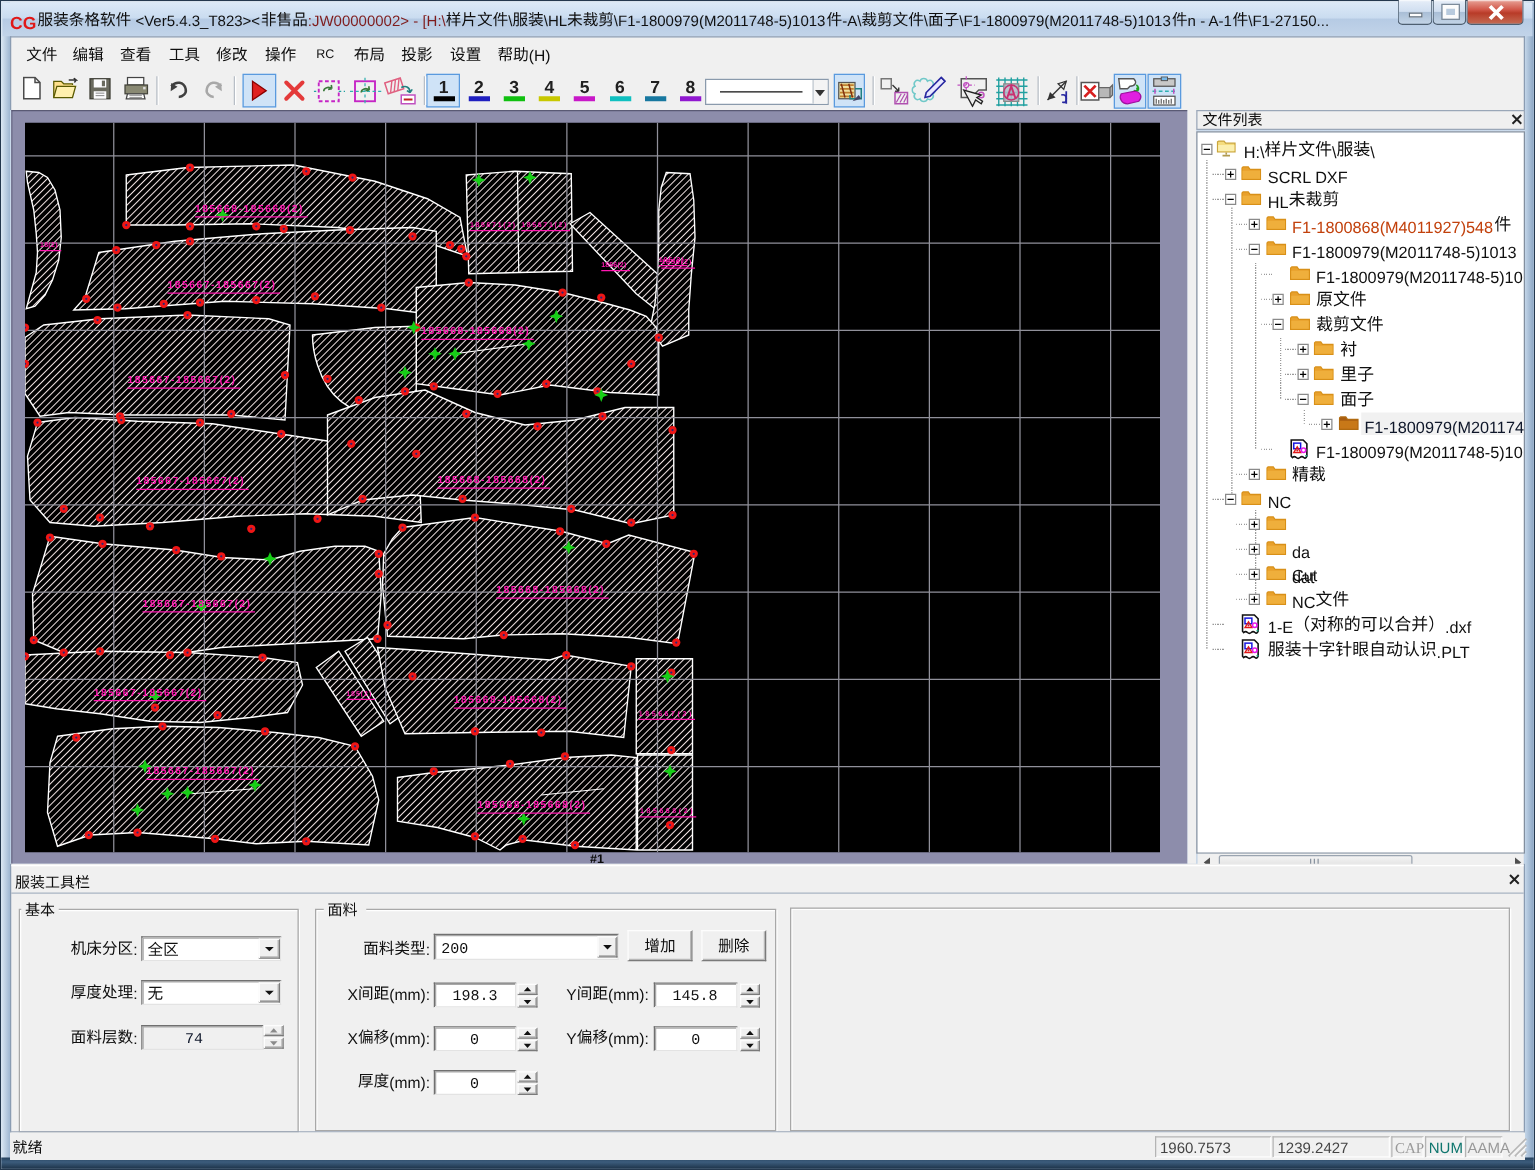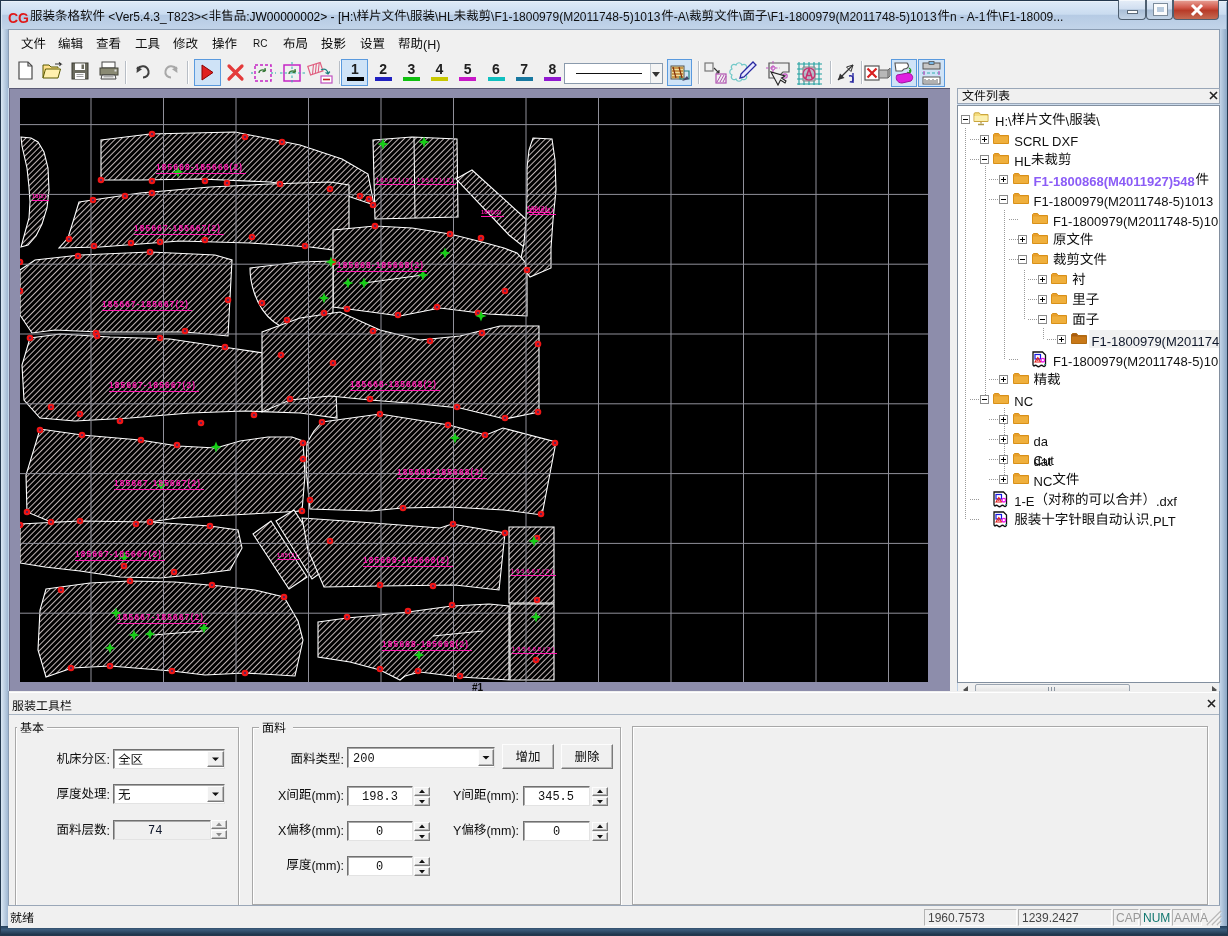--- a/index.html
+++ b/index.html
@@ -769,37 +769,37 @@
     <div class="abs" style="left:414px;top:857px;width:16px;height:9px;background:#f0f0f0;border:1px solid #7a7a7a;border-top-color:#fdfdfd;border-left-color:#fdfdfd;box-shadow:inset -1px -1px 0 #b8b8b8;"></div>
     <svg class="abs" style="left:414px;top:857px" width="16" height="9">
       <path d="M5 6 L8 2.6 L11 6 Z" fill="#111"></path>
     </svg>
     <div class="abs" style="left:414px;top:867px;width:16px;height:9px;background:#f0f0f0;border:1px solid #7a7a7a;border-top-color:#fdfdfd;border-left-color:#fdfdfd;box-shadow:inset -1px -1px 0 #b8b8b8;"></div>
     <svg class="abs" style="left:414px;top:867px" width="16" height="9">
       <path d="M5 3 L8 6.4 L11 3 Z" fill="#111"></path>
     </svg>
 <span style="position:absolute;left:8.0px;top:9.8px;font-family:'Liberation Sans',sans-serif;font-size:14px;font-weight:bold;color:#e01818;white-space:pre;">CG</span>
     <span style="position:absolute;left:105.0px;top:10.4px;font-family:'Liberation Sans',sans-serif;font-size:12px;font-weight:normal;color:#101010;white-space:pre;"> &lt;Ver5.4.3_T823&gt;&lt;</span>
-    <span style="position:absolute;left:246.2px;top:10.4px;font-family:'Liberation Sans',sans-serif;font-size:12px;font-weight:normal;color:#000000;white-space:pre;">:JW00000002&gt; - [H:\</span>
+    <span style="position:absolute;left:246.2px;top:10.4px;font-family:'Liberation Sans',sans-serif;font-size:12px;font-weight:normal;color:#7f1d1d;white-space:pre;">:JW00000002&gt; - [H:\</span>
     <span style="position:absolute;left:406.6px;top:10.4px;font-family:'Liberation Sans',sans-serif;font-size:12px;font-weight:normal;color:#101010;white-space:pre;">\</span>
     <span style="position:absolute;left:435.0px;top:10.4px;font-family:'Liberation Sans',sans-serif;font-size:12px;font-weight:normal;color:#101010;white-space:pre;">\HL</span>
     <span style="position:absolute;left:491.1px;top:10.4px;font-family:'Liberation Sans',sans-serif;font-size:12px;font-weight:normal;color:#101010;white-space:pre;">\F1-1800979(M2011748-5)1013</span>
     <span style="position:absolute;left:673.8px;top:10.4px;font-family:'Liberation Sans',sans-serif;font-size:12px;font-weight:normal;color:#101010;white-space:pre;">-A\</span>
     <span style="position:absolute;left:739.1px;top:10.4px;font-family:'Liberation Sans',sans-serif;font-size:12px;font-weight:normal;color:#101010;white-space:pre;">\</span>
     <span style="position:absolute;left:767.4px;top:10.4px;font-family:'Liberation Sans',sans-serif;font-size:12px;font-weight:normal;color:#101010;white-space:pre;">\F1-1800979(M2011748-5)1013</span>
     <span style="position:absolute;left:950.1px;top:10.4px;font-family:'Liberation Sans',sans-serif;font-size:12px;font-weight:normal;color:#101010;white-space:pre;">n - A-1</span>
-    <span style="position:absolute;left:998.6px;top:10.4px;font-family:'Liberation Sans',sans-serif;font-size:12px;font-weight:normal;color:#101010;white-space:pre;">\F1-18009...</span>
+    <span style="position:absolute;left:998.6px;top:10.4px;font-family:'Liberation Sans',sans-serif;font-size:12px;font-weight:normal;color:#101010;white-space:pre;">\F1-27150...</span>
     <span style="position:absolute;left:253.0px;top:38.0px;font-family:'Liberation Sans',sans-serif;font-size:10px;font-weight:normal;color:#101010;white-space:pre;">RC</span>
     <span style="position:absolute;left:423.0px;top:38.0px;font-family:'Liberation Sans',sans-serif;font-size:12.5px;font-weight:normal;color:#101010;white-space:pre;">(H)</span>
     <span style="position:absolute;left:995.0px;top:113.6px;font-family:'Liberation Sans',sans-serif;font-size:13px;font-weight:normal;color:#101010;white-space:pre;">H:\</span>
     <span style="position:absolute;left:1065.6px;top:113.6px;font-family:'Liberation Sans',sans-serif;font-size:13px;font-weight:normal;color:#101010;white-space:pre;">\</span>
     <span style="position:absolute;left:1096.2px;top:113.6px;font-family:'Liberation Sans',sans-serif;font-size:13px;font-weight:normal;color:#101010;white-space:pre;">\</span>
     <span style="position:absolute;left:1014.3px;top:133.6px;font-family:'Liberation Sans',sans-serif;font-size:13px;font-weight:normal;color:#101010;white-space:pre;">SCRL DXF</span>
     <span style="position:absolute;left:1014.3px;top:153.6px;font-family:'Liberation Sans',sans-serif;font-size:13px;font-weight:normal;color:#101010;white-space:pre;">HL</span>
-    <span style="position:absolute;left:1033.6px;top:173.6px;font-family:'Liberation Sans',sans-serif;font-size:13px;font-weight:bold;color:#8b5cf6;white-space:pre;">F1-1800868(M4011927)548</span>
+    <span style="position:absolute;left:1033.6px;top:173.6px;font-family:'Liberation Sans',sans-serif;font-size:13px;font-weight:normal;color:#c2410c;white-space:pre;">F1-1800868(M4011927)548</span>
     <span style="position:absolute;left:1033.6px;top:193.6px;font-family:'Liberation Sans',sans-serif;font-size:13px;font-weight:normal;color:#101010;white-space:pre;">F1-1800979(M2011748-5)1013</span>
     <span style="position:absolute;left:1052.9px;top:213.6px;font-family:'Liberation Sans',sans-serif;font-size:13px;font-weight:normal;color:#101010;white-space:pre;">F1-1800979(M2011748-5)10</span>
     <span style="position:absolute;left:1091.5px;top:333.6px;font-family:'Liberation Sans',sans-serif;font-size:13px;font-weight:normal;color:#0f172a;white-space:pre;">F1-1800979(M201174</span>
     <span style="position:absolute;left:1052.9px;top:353.6px;font-family:'Liberation Sans',sans-serif;font-size:13px;font-weight:normal;color:#101010;white-space:pre;">F1-1800979(M2011748-5)10</span>
     <span style="position:absolute;left:1014.3px;top:393.6px;font-family:'Liberation Sans',sans-serif;font-size:13px;font-weight:normal;color:#101010;white-space:pre;">NC</span>
     <span style="position:absolute;left:1033.6px;top:413.6px;font-family:'Liberation Sans',sans-serif;font-size:13px;font-weight:normal;color:#101010;white-space:pre;margin-top:39px;">Cut</span>
     <span style="position:absolute;left:1033.6px;top:433.6px;font-family:'Liberation Sans',sans-serif;font-size:13px;font-weight:normal;color:#101010;white-space:pre;">da</span>
     <span style="position:absolute;left:1033.6px;top:453.6px;font-family:'Liberation Sans',sans-serif;font-size:13px;font-weight:normal;color:#101010;white-space:pre;">dat</span>
     <span style="position:absolute;left:1033.6px;top:473.6px;font-family:'Liberation Sans',sans-serif;font-size:13px;font-weight:normal;color:#101010;white-space:pre;">NC</span>
     <span style="position:absolute;left:1014.3px;top:493.6px;font-family:'Liberation Sans',sans-serif;font-size:13px;font-weight:normal;color:#101010;white-space:pre;">1-E</span>
@@ -809,32 +809,32 @@
     <span style="position:absolute;left:106.5px;top:788.0px;font-family:'Liberation Sans',sans-serif;font-size:12.5px;font-weight:normal;color:#101010;white-space:pre;">:</span>
     <span style="position:absolute;left:106.5px;top:824.0px;font-family:'Liberation Sans',sans-serif;font-size:12.5px;font-weight:normal;color:#101010;white-space:pre;">:</span>
     <span style="position:absolute;left:148px;top:824px;font-family:'Liberation Mono';font-size:12px;color:#0f172a;">74</span>
     <span style="position:absolute;left:340.5px;top:753.0px;font-family:'Liberation Sans',sans-serif;font-size:12.5px;font-weight:normal;color:#101010;white-space:pre;">:</span>
     <span style="position:absolute;left:353px;top:752px;font-family:'Liberation Mono';font-size:12px;color:#101010;">200</span>
     <span style="position:absolute;left:278.0px;top:789.0px;font-family:'Liberation Sans',sans-serif;font-size:12.5px;font-weight:normal;color:#101010;white-space:pre;">X</span>
     <span style="position:absolute;left:311.4px;top:789.0px;font-family:'Liberation Sans',sans-serif;font-size:12.5px;font-weight:normal;color:#101010;white-space:pre;">(mm):</span>
     <span style="position:absolute;left:362px;top:790px;font-family:'Liberation Mono';font-size:12px;color:#101010;">198.3</span>
     <span style="position:absolute;left:453.0px;top:789.0px;font-family:'Liberation Sans',sans-serif;font-size:12.5px;font-weight:normal;color:#101010;white-space:pre;">Y</span>
     <span style="position:absolute;left:486.4px;top:789.0px;font-family:'Liberation Sans',sans-serif;font-size:12.5px;font-weight:normal;color:#101010;white-space:pre;">(mm):</span>
-    <span style="position:absolute;left:538px;top:790px;font-family:'Liberation Mono';font-size:12px;color:#101010;">345.5</span>
+    <span style="position:absolute;left:538px;top:790px;font-family:'Liberation Mono';font-size:12px;color:#101010;">145.8</span>
     <span style="position:absolute;left:278.0px;top:824.0px;font-family:'Liberation Sans',sans-serif;font-size:12.5px;font-weight:normal;color:#101010;white-space:pre;">X</span>
     <span style="position:absolute;left:311.4px;top:824.0px;font-family:'Liberation Sans',sans-serif;font-size:12.5px;font-weight:normal;color:#101010;white-space:pre;">(mm):</span>
     <span style="position:absolute;left:376px;top:825px;font-family:'Liberation Mono';font-size:12px;color:#101010;">0</span>
     <span style="position:absolute;left:453.0px;top:824.0px;font-family:'Liberation Sans',sans-serif;font-size:12.5px;font-weight:normal;color:#101010;white-space:pre;">Y</span>
     <span style="position:absolute;left:486.4px;top:824.0px;font-family:'Liberation Sans',sans-serif;font-size:12.5px;font-weight:normal;color:#101010;white-space:pre;">(mm):</span>
     <span style="position:absolute;left:553px;top:825px;font-family:'Liberation Mono';font-size:12px;color:#101010;">0</span>
     <span style="position:absolute;left:311.4px;top:859.0px;font-family:'Liberation Sans',sans-serif;font-size:12.5px;font-weight:normal;color:#101010;white-space:pre;">(mm):</span>
     <span style="position:absolute;left:376px;top:860px;font-family:'Liberation Mono';font-size:12px;color:#101010;">0</span>
     <span style="position:absolute;left:928px;top:911px;font-family:'Liberation Sans';font-size:12px;color:#444;">1960.7573</span>
     <span style="position:absolute;left:1022px;top:911px;font-family:'Liberation Sans';font-size:12px;color:#444;">1239.2427</span>
-    <span style="position:absolute;left:1116px;top:911px;font-family:Liberation Sans, sans-serif;font-size:12px;color:#999;">CAP</span>
+    <span style="position:absolute;left:1116px;top:911px;font-family:Liberation Serif, serif;font-size:12px;color:#999;">CAP</span>
     <span style="position:absolute;left:1143px;top:911px;font-family:'Liberation Sans';font-size:12px;color:#0f766e;">NUM</span>
     <span style="position:absolute;left:1174px;top:911px;font-family:'Liberation Sans';font-size:12px;color:#999;">AAMA</span>
     <span style="position:absolute;left:472px;top:682px;font-family:'Liberation Sans';font-size:10px;font-weight:bold;color:#0a0a0a;">#1</span>
 <svg class="abs" style="left:0;top:0;pointer-events:none" width="1228" height="936">
       <path d="M31.4 10.0V14.4C31.4 16.3 31.3 18.8 30.4 20.6C30.6 20.6 31.0 20.9 31.2 21.0C31.8 19.8 32.0 18.2 32.1 16.8H34.1V19.9C34.1 20.1 34.0 20.1 33.9 20.1C33.7 20.1 33.2 20.1 32.6 20.1C32.7 20.4 32.9 20.8 32.9 21.0C33.7 21.0 34.2 21.0 34.5 20.8C34.9 20.7 35.0 20.4 35.0 19.9V10.0ZM32.2 10.8H34.1V12.9H32.2ZM32.2 13.8H34.1V15.9H32.2C32.2 15.4 32.2 14.9 32.2 14.4ZM40.7 15.1C40.5 16.2 40.0 17.1 39.5 17.9C38.9 17.1 38.4 16.1 38.1 15.1ZM36.1 10.0V21.0H37.0V15.1H37.3C37.7 16.4 38.2 17.6 39.0 18.6C38.4 19.3 37.7 19.9 37.0 20.2C37.2 20.4 37.5 20.7 37.6 20.9C38.3 20.5 38.9 20.0 39.5 19.3C40.1 20.0 40.8 20.6 41.5 21.0C41.7 20.8 41.9 20.5 42.1 20.3C41.3 19.9 40.6 19.3 40.0 18.6C40.8 17.5 41.4 16.1 41.8 14.4L41.2 14.2L41.0 14.2H37.0V10.9H40.5V12.4C40.5 12.6 40.5 12.6 40.2 12.6C40.0 12.6 39.4 12.6 38.6 12.6C38.8 12.8 38.9 13.1 38.9 13.4C39.9 13.4 40.5 13.4 40.9 13.3C41.3 13.1 41.4 12.9 41.4 12.4V10.0Z" fill="#101010"></path>
       <path d="M43.4 10.7C43.9 11.1 44.6 11.7 44.9 12.1L45.5 11.5C45.2 11.1 44.5 10.5 43.9 10.2ZM48.0 15.3C48.1 15.6 48.3 15.9 48.4 16.1H43.1V16.9H47.5C46.3 17.7 44.6 18.4 43.0 18.7C43.1 18.9 43.4 19.2 43.5 19.4C44.2 19.2 45.0 19.0 45.8 18.7V19.5C45.8 20.0 45.3 20.2 45.1 20.3C45.2 20.5 45.4 20.9 45.4 21.1C45.7 20.9 46.1 20.8 49.7 20.0C49.7 19.8 49.7 19.5 49.7 19.2L46.7 19.9V18.3C47.4 17.9 48.1 17.4 48.7 16.9C49.7 18.9 51.5 20.3 54.0 20.9C54.1 20.7 54.3 20.3 54.5 20.1C53.3 19.9 52.3 19.5 51.4 18.9C52.2 18.6 53.0 18.1 53.7 17.6L53.0 17.1C52.5 17.5 51.6 18.1 50.9 18.4C50.3 18.0 49.9 17.5 49.6 16.9H54.4V16.1H49.5C49.3 15.8 49.1 15.4 48.9 15.1ZM50.3 9.5V11.2H47.3V12.1H50.3V14.0H47.7V14.9H54.0V14.0H51.2V12.1H54.2V11.2H51.2V9.5ZM43.0 13.9 43.3 14.7 45.9 13.5V15.4H46.8V9.5H45.9V12.6C44.8 13.1 43.7 13.6 43.0 13.9Z" fill="#101010"></path>
       <path d="M58.8 17.7C58.1 18.5 57.0 19.4 56.2 19.9C56.4 20.0 56.7 20.3 56.8 20.5C57.7 20.0 58.8 18.9 59.5 18.1ZM62.9 18.2C63.7 18.9 64.8 19.9 65.2 20.6L65.9 20.1C65.5 19.4 64.4 18.4 63.5 17.7ZM63.3 11.5C62.8 12.1 62.1 12.7 61.3 13.1C60.5 12.7 59.8 12.1 59.3 11.5L59.4 11.5ZM59.7 9.5C59.1 10.6 57.8 11.9 55.9 12.8C56.1 12.9 56.4 13.3 56.6 13.5C57.4 13.1 58.1 12.6 58.7 12.1C59.2 12.7 59.7 13.2 60.4 13.6C58.9 14.3 57.1 14.8 55.4 15.0C55.6 15.2 55.8 15.6 55.9 15.8C57.7 15.6 59.6 15.0 61.3 14.1C62.8 14.9 64.5 15.5 66.5 15.8C66.6 15.5 66.8 15.1 67.0 14.9C65.2 14.7 63.6 14.3 62.2 13.6C63.3 12.9 64.2 12.1 64.8 11.0L64.2 10.6L64.0 10.7H60.1C60.3 10.3 60.5 10.0 60.8 9.7ZM60.8 15.1V16.4H56.8V17.2H60.8V20.0C60.8 20.1 60.7 20.1 60.6 20.1C60.4 20.1 59.9 20.1 59.5 20.1C59.6 20.4 59.7 20.7 59.8 20.9C60.5 20.9 61.0 20.9 61.3 20.8C61.6 20.7 61.7 20.4 61.7 20.0V17.2H65.7V16.4H61.7V15.1Z" fill="#101010"></path>
       <path d="M74.7 11.7H77.4C77.0 12.4 76.5 13.2 75.9 13.8C75.3 13.2 74.9 12.5 74.5 11.9ZM70.0 9.5V12.2H68.2V13.1H69.9C69.5 14.8 68.7 16.8 67.8 17.8C68.0 18.0 68.2 18.4 68.3 18.6C69.0 17.8 69.6 16.4 70.0 15.0V21.0H70.9V14.7C71.3 15.2 71.7 15.9 71.9 16.3L72.5 15.6C72.3 15.2 71.2 14.0 70.9 13.6V13.1H72.3L72.0 13.3C72.2 13.5 72.6 13.8 72.8 13.9C73.2 13.6 73.6 13.1 74.0 12.6C74.3 13.2 74.8 13.8 75.3 14.4C74.3 15.3 73.0 16.0 71.8 16.4C72.0 16.6 72.2 16.9 72.3 17.1C72.6 17.0 73.0 16.9 73.3 16.7V21.0H74.2V20.5H77.6V21.0H78.5V16.6L79.1 16.9C79.3 16.6 79.5 16.2 79.7 16.1C78.5 15.7 77.4 15.1 76.6 14.4C77.5 13.5 78.2 12.4 78.6 11.1L78.0 10.8L77.8 10.8H75.2C75.3 10.5 75.5 10.1 75.7 9.7L74.8 9.5C74.3 10.8 73.5 12.0 72.5 12.9V12.2H70.9V9.5ZM74.2 19.6V17.2H77.6V19.6ZM73.9 16.4C74.6 16.0 75.3 15.6 76.0 15.0C76.6 15.5 77.3 16.0 78.1 16.4Z" fill="#101010"></path>
       <path d="M87.4 9.5C87.1 11.4 86.6 13.3 85.8 14.4C86.0 14.6 86.4 14.8 86.5 15.0C87.0 14.2 87.4 13.3 87.7 12.3H91.0C90.8 13.1 90.6 14.1 90.4 14.7L91.1 14.9C91.4 14.1 91.7 12.7 92.0 11.6L91.4 11.4L91.2 11.4H88.0C88.1 10.8 88.2 10.2 88.3 9.6ZM88.3 13.5V14.0C88.3 15.8 88.1 18.4 85.4 20.4C85.7 20.5 86.0 20.8 86.2 21.0C87.7 19.8 88.5 18.5 88.8 17.1C89.4 18.9 90.2 20.2 91.4 21.0C91.6 20.8 91.9 20.4 92.1 20.2C90.5 19.4 89.6 17.4 89.2 15.2C89.2 14.8 89.2 14.4 89.2 14.1V13.5ZM81.2 15.8C81.3 15.8 81.7 15.7 82.2 15.7H83.5V17.5L80.5 17.9L80.7 18.9L83.5 18.4V20.9H84.3V18.3L86.0 18.0L86.0 17.1L84.3 17.4V15.7H85.9V14.8H84.3V13.0H83.5V14.8H82.1C82.5 14.0 82.9 12.9 83.3 11.9H86.0V11.0H83.6C83.7 10.6 83.8 10.1 84.0 9.7L83.0 9.5C82.9 10.0 82.8 10.5 82.7 11.0H80.6V11.9H82.4C82.0 12.9 81.7 13.7 81.5 14.0C81.3 14.6 81.1 15.0 80.9 15.0C81.0 15.2 81.1 15.7 81.2 15.8Z" fill="#101010"></path>
       <path d="M96.5 15.7V16.6H100.0V21.0H101.0V16.6H104.4V15.7H101.0V13.0H103.9V12.1H101.0V9.6H100.0V12.1H98.4C98.5 11.5 98.7 10.9 98.8 10.3L97.9 10.1C97.6 11.8 97.1 13.4 96.4 14.4C96.6 14.5 97.0 14.8 97.2 14.9C97.5 14.4 97.8 13.7 98.1 13.0H100.0V15.7ZM95.8 9.5C95.2 11.4 94.1 13.3 92.9 14.5C93.1 14.8 93.3 15.2 93.4 15.5C93.8 15.0 94.2 14.5 94.6 14.0V21.0H95.5V12.5C96.0 11.7 96.4 10.7 96.7 9.8Z" fill="#101010"></path>

